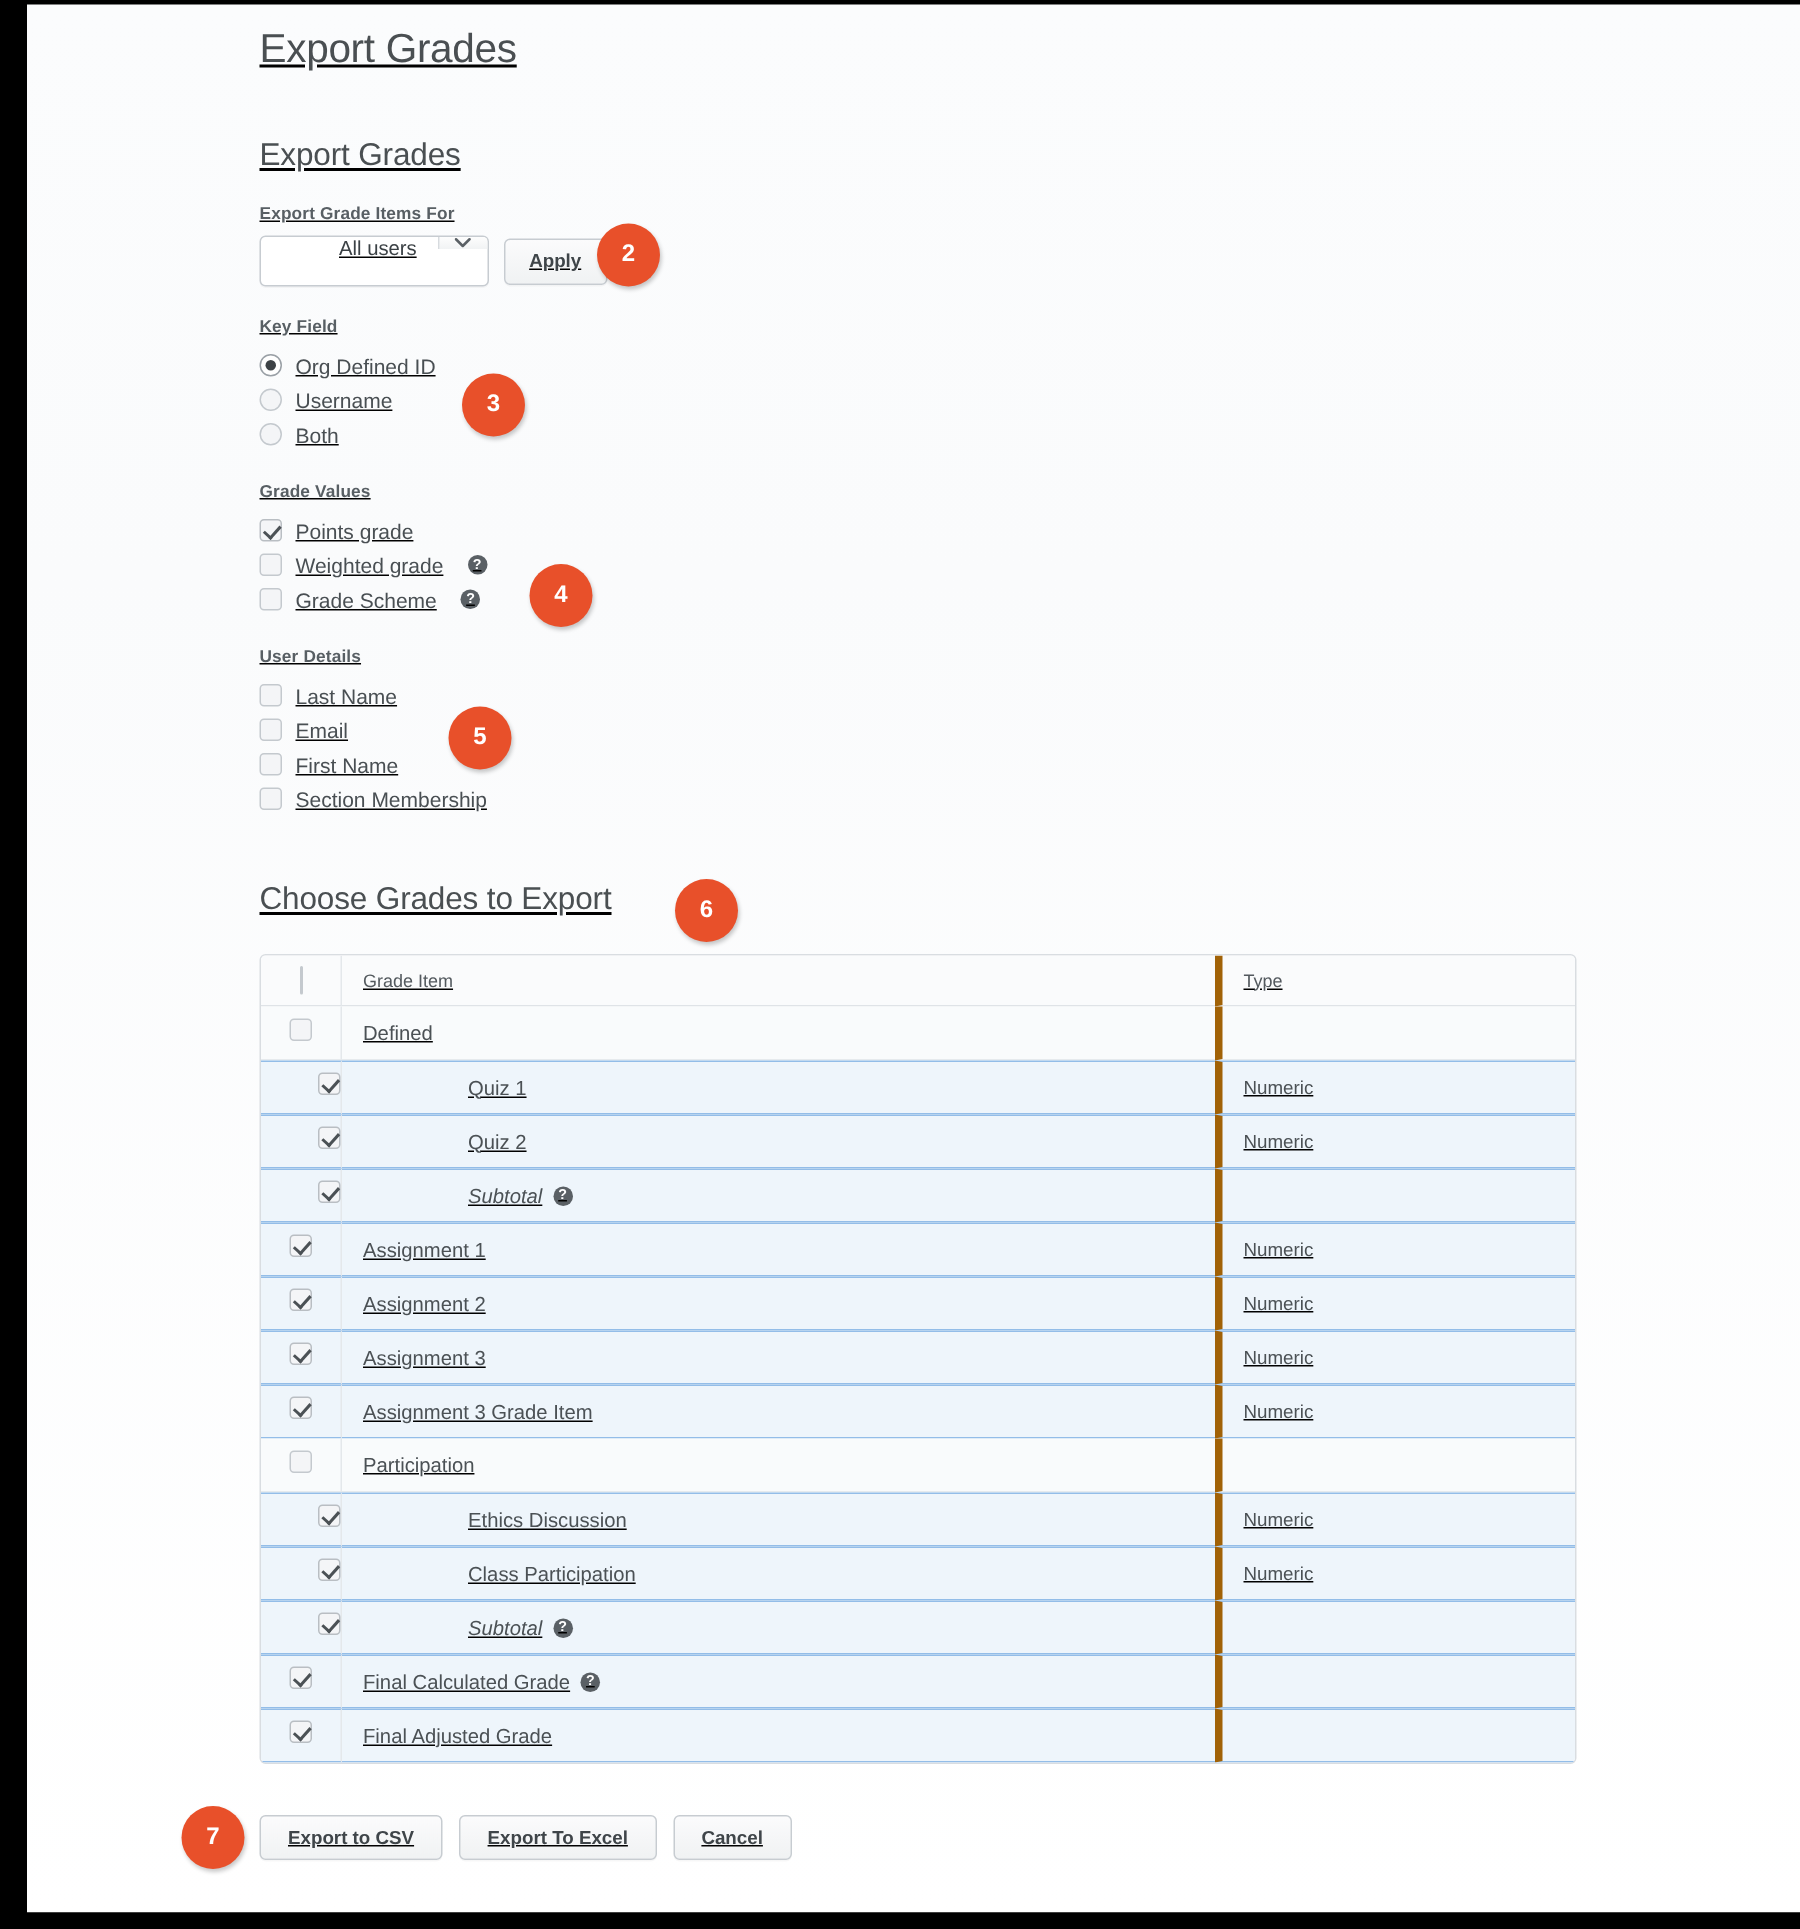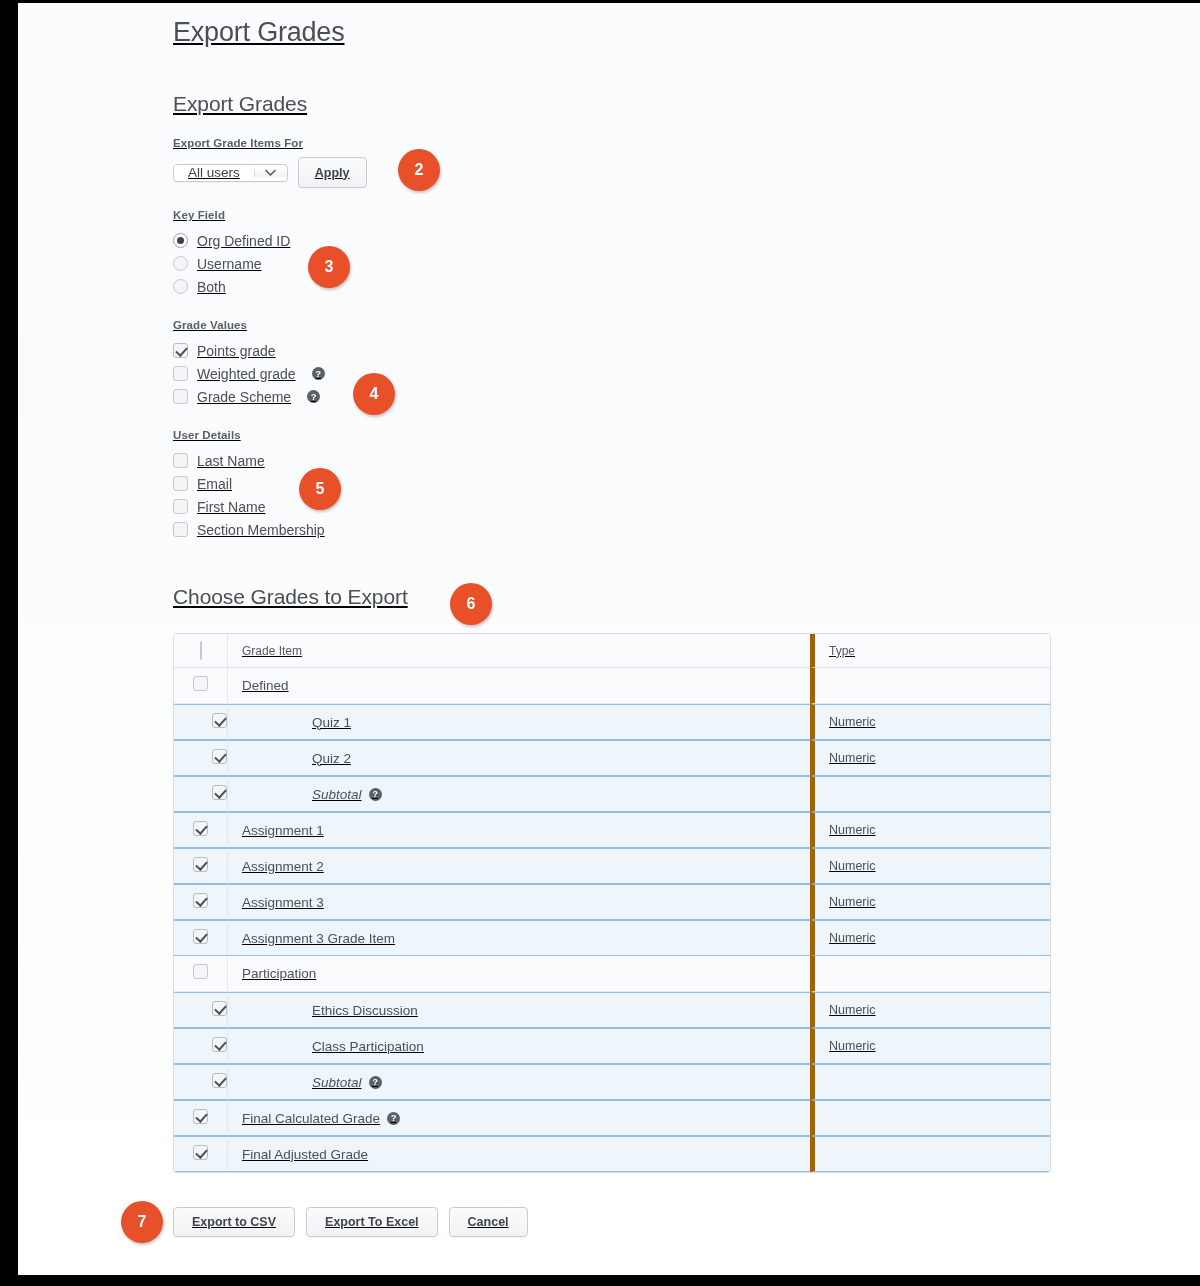--- a/index.html
+++ b/index.html
@@ -49,27 +49,28 @@
     font-weight:700;
     color:#585f64;
     margin-top:21px;
     margin-bottom:8px;
     letter-spacing:0.1px;
   }
 
   
   .control-row { display:flex; align-items:center; gap:10px; position:relative; }
   .select-box {
-    display:flex; align-items:center;
-    height:18px;
+    display:flex; align-items:flex-start;
+    height:34px;
     border:1px solid #c7ccd1;
     border-radius:4px;
     background:#fff;
     overflow:hidden;
     box-shadow:0 1px 0 rgba(0,0,0,0.03);
+    padding-left:38px;
   }
   .select-box .sel-value {
     display:flex; align-items:center;
     padding:0 14px 0 14px;
     font-size:13.5px;
     color:#3b4145;
     background:#fff;
     min-width:74px;
   }
   .select-box .sel-arrow {

